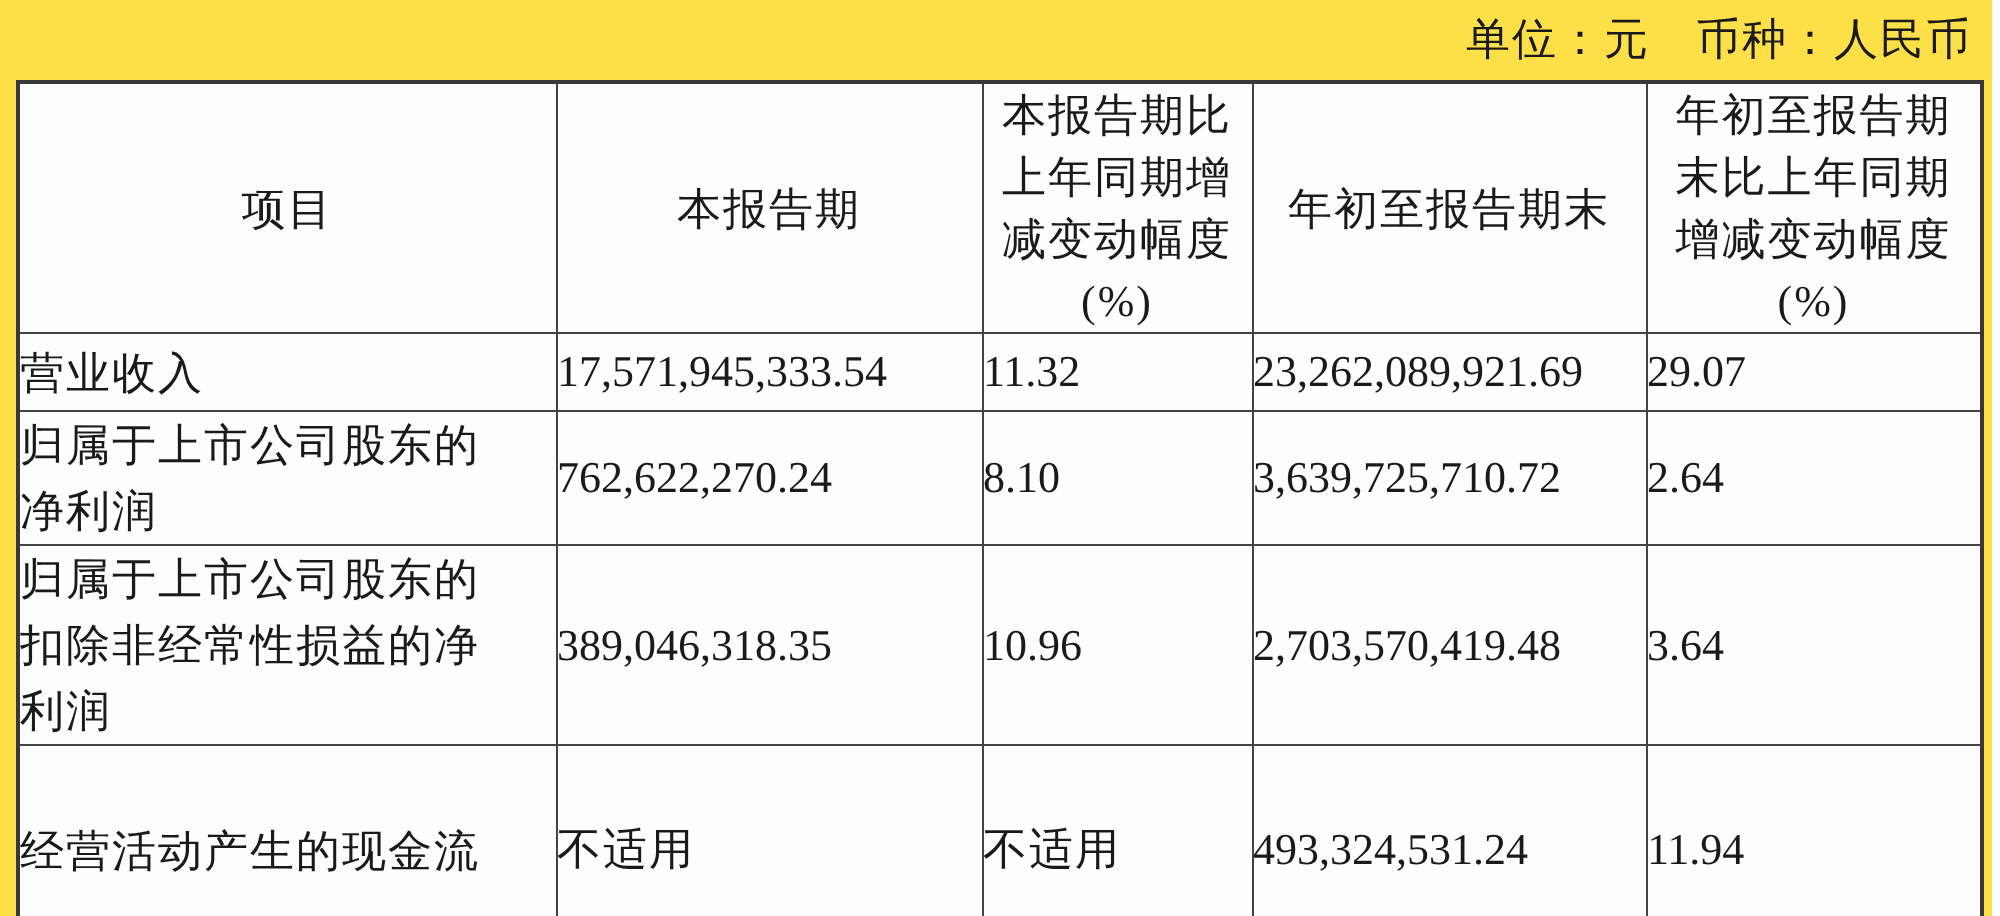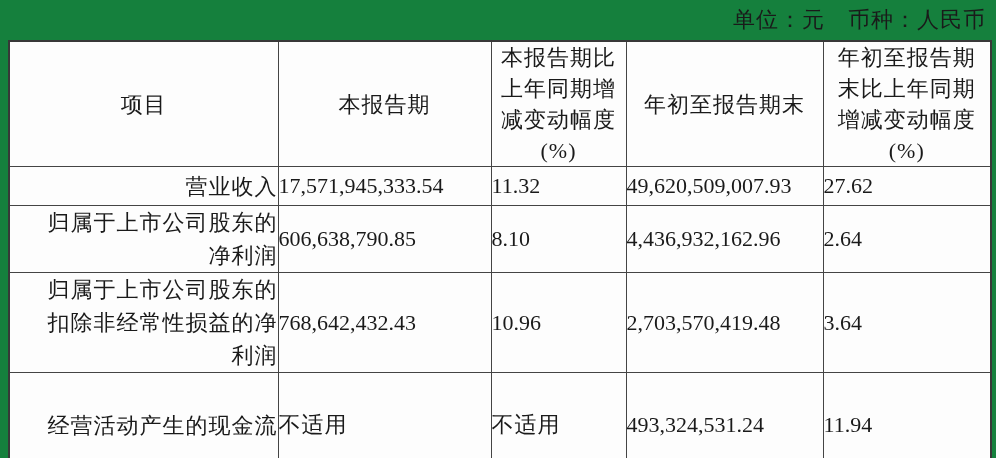--- a/index.html
+++ b/index.html
@@ -6,21 +6,21 @@
     margin: 0;
     padding: 0;
     background: #fdfdfd;
     font-family: "Liberation Serif", "DejaVu Serif", serif;
     color: #1a1a1a;
   }
   .page {
     position: relative;
     width: 996px;
     height: 458px;
-    background: #15803d;
+    background: #fde047;
     overflow: hidden;
   }
   .unit-note {
     position: absolute;
     top: 5px;
     right: 10px;
     font-size: 22px;
     letter-spacing: 1px;
     white-space: pre;
   }
@@ -48,21 +48,21 @@
   tbody tr:nth-child(3) { height: 67px; }
   tbody tr:nth-child(4) { height: 106px; }
   tbody tr:nth-child(5) { height: 34px; }
   th {
     text-align: center;
     white-space: pre-line;
     line-height: 31px;
     letter-spacing: 1px;
   }
   td.item {
-    text-align: right;
+    text-align: left;
     padding-left: 11px;
     white-space: pre-line;
     line-height: 33px;
     letter-spacing: 1px;
   }
   td.num { text-align: left; }
   td.c2 { padding-right: 10px; }
   td.c3 { padding-right: 8px; }
   td.c4 { padding-right: 12px; }
   td.c5 { padding-right: 10px; }
@@ -99,36 +99,36 @@
 末比上年同期
 增减变动幅度
 (%)</th>
       </tr>
     </thead>
     <tbody>
       <tr>
         <td class="item">营业收入</td>
         <td class="num c2">17,571,945,333.54</td>
         <td class="num c3">11.32</td>
-        <td class="num c4">49,620,509,007.93</td>
-        <td class="num c5">27.62</td>
+        <td class="num c4">23,262,089,921.69</td>
+        <td class="num c5">29.07</td>
       </tr>
       <tr>
         <td class="item">归属于上市公司股东的
 净利润</td>
-        <td class="num c2">606,638,790.85</td>
+        <td class="num c2">762,622,270.24</td>
         <td class="num c3">8.10</td>
-        <td class="num c4">4,436,932,162.96</td>
+        <td class="num c4">3,639,725,710.72</td>
         <td class="num c5">2.64</td>
       </tr>
       <tr>
         <td class="item">归属于上市公司股东的
 扣除非经常性损益的净
 利润</td>
-        <td class="num c2">768,642,432.43</td>
+        <td class="num c2">389,046,318.35</td>
         <td class="num c3">10.96</td>
         <td class="num c4">2,703,570,419.48</td>
         <td class="num c5">3.64</td>
       </tr>
       <tr>
         <td class="item">经营活动产生的现金流</td>
         <td class="center c2">不适用</td>
         <td class="center c3">不适用</td>
         <td class="num c4">493,324,531.24</td>
         <td class="num c5">11.94</td>

